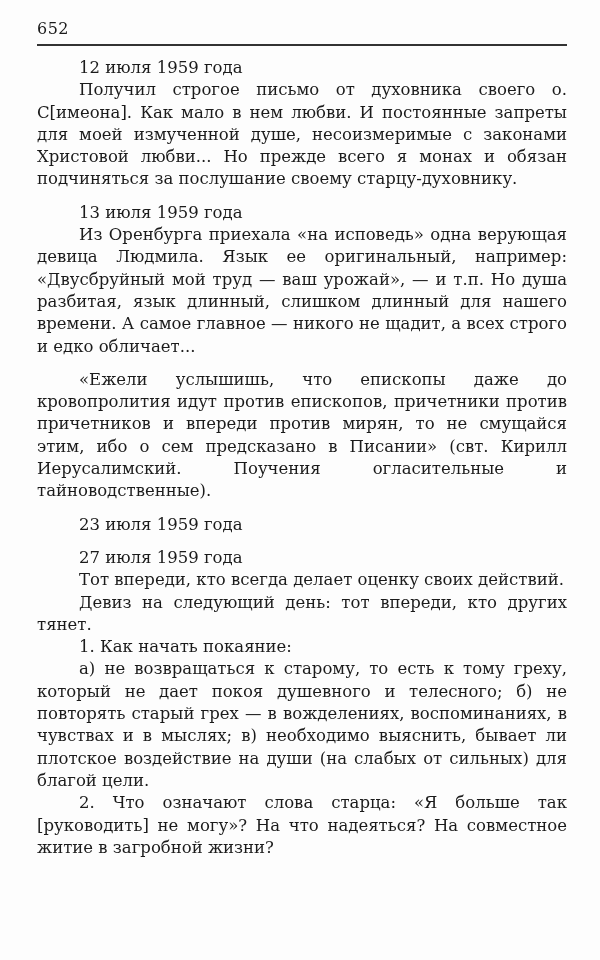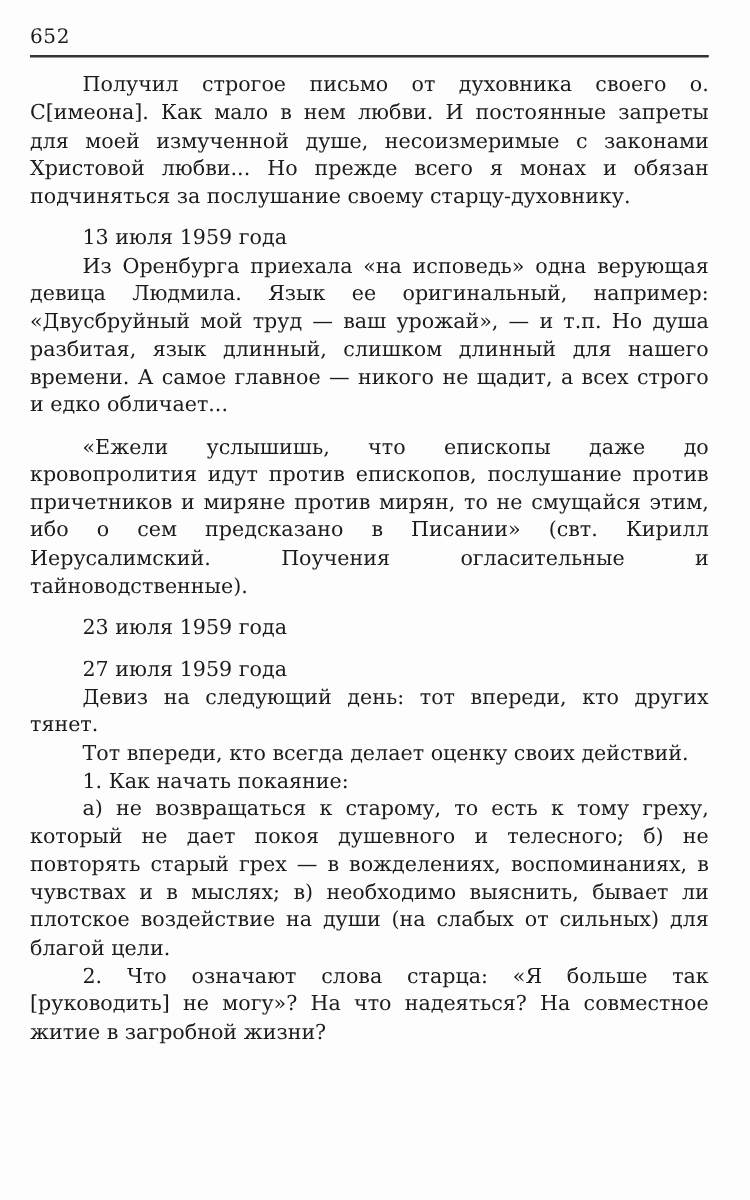--- a/index.html
+++ b/index.html
@@ -12,21 +12,21 @@
     width:600px;height:960px;
     background:var(--bg-color);
     font-family:"DejaVu Serif", serif;
   }
   .page{
     position:relative;
     width:600px;height:960px;
     box-sizing:border-box;
     background:var(--bg-color);
     color:var(--text-color);
-    padding:21px 33px 0 24px;
+    padding:21px 33px 0 37px;
     overflow:hidden;
   }
   .running-header{
     display:flex;
     justify-content:space-between;
     align-items:baseline;
     line-height:1;
   }
   .page-number{
     font-size:16px;
@@ -65,34 +65,35 @@
 </head>
 <body>
 
 <div class="page">
   <header class="running-header">
     <span class="page-number">652</span>
   </header>
   <div class="header-rule"></div>
   <main class="entries">
       <section class="diary-entry">
+        <h2 class="entry-date">12 июля 1959 года</h2>
         <p class="body-paragraph">Получил строгое письмо от духовника своего о. С[имеона]. Как мало в нем любви. И постоянные запреты для моей измученной душе, несоизмеримые с законами Христовой любви... Но прежде всего я монах и обязан подчиняться за послушание своему старцу-духовнику.</p>
       </section>
       <section class="diary-entry">
         <h2 class="entry-date">13 июля 1959 года</h2>
         <p class="body-paragraph">Из Оренбурга приехала «на исповедь» одна верующая девица Людмила. Язык ее оригинальный, например: «Двусбруйный мой труд — ваш урожай», — и т.п. Но душа разбитая, язык длинный, слишком длинный для нашего времени. А самое главное — никого не щадит, а всех строго и едко обличает...</p>
       </section>
       <section class="diary-entry">
-        <p class="body-paragraph">«Ежели услышишь, что епископы даже до кровопролития идут против епископов, послушание против причетников и миряне против мирян, то не смущайся этим, ибо о сем предсказано в Писании» (свт. Кирилл Иерусалимский. Поучения огласительные и тайноводственные).</p>
+        <p class="body-paragraph">«Ежели услышишь, что епископы даже до кровопролития идут против епископов, причетники против причетников и впереди против мирян, то не смущайся этим, ибо о сем предсказано в Писании» (свт. Кирилл Иерусалимский. Поучения огласительные и тайноводственные).</p>
       </section>
       <section class="diary-entry">
         <h2 class="entry-date">23 июля 1959 года</h2>
       </section>
       <section class="diary-entry">
         <h2 class="entry-date">27 июля 1959 года</h2>
+        <p class="body-paragraph">Тот впереди, кто всегда делает оценку своих действий.</p>
         <p class="body-paragraph">Девиз на следующий день: тот впереди, кто других тянет.</p>
-        <p class="body-paragraph">Тот впереди, кто всегда делает оценку своих действий.</p>
         <p class="body-paragraph">1. Как начать покаяние:</p>
         <p class="body-paragraph">а) не возвращаться к старому, то есть к тому греху, который не дает покоя душевного и телесного; б) не повторять старый грех — в вожделениях, воспоминаниях, в чувствах и в мыслях; в) необходимо выяснить, бывает ли плотское воздействие на души (на слабых от сильных) для благой цели.</p>
         <p class="body-paragraph">2. Что означают слова старца: «Я больше так [руководить] не могу»? На что надеяться? На совместное житие в загробной жизни?</p>
       </section>
     </main>
 </div>
 
 </body></html>

